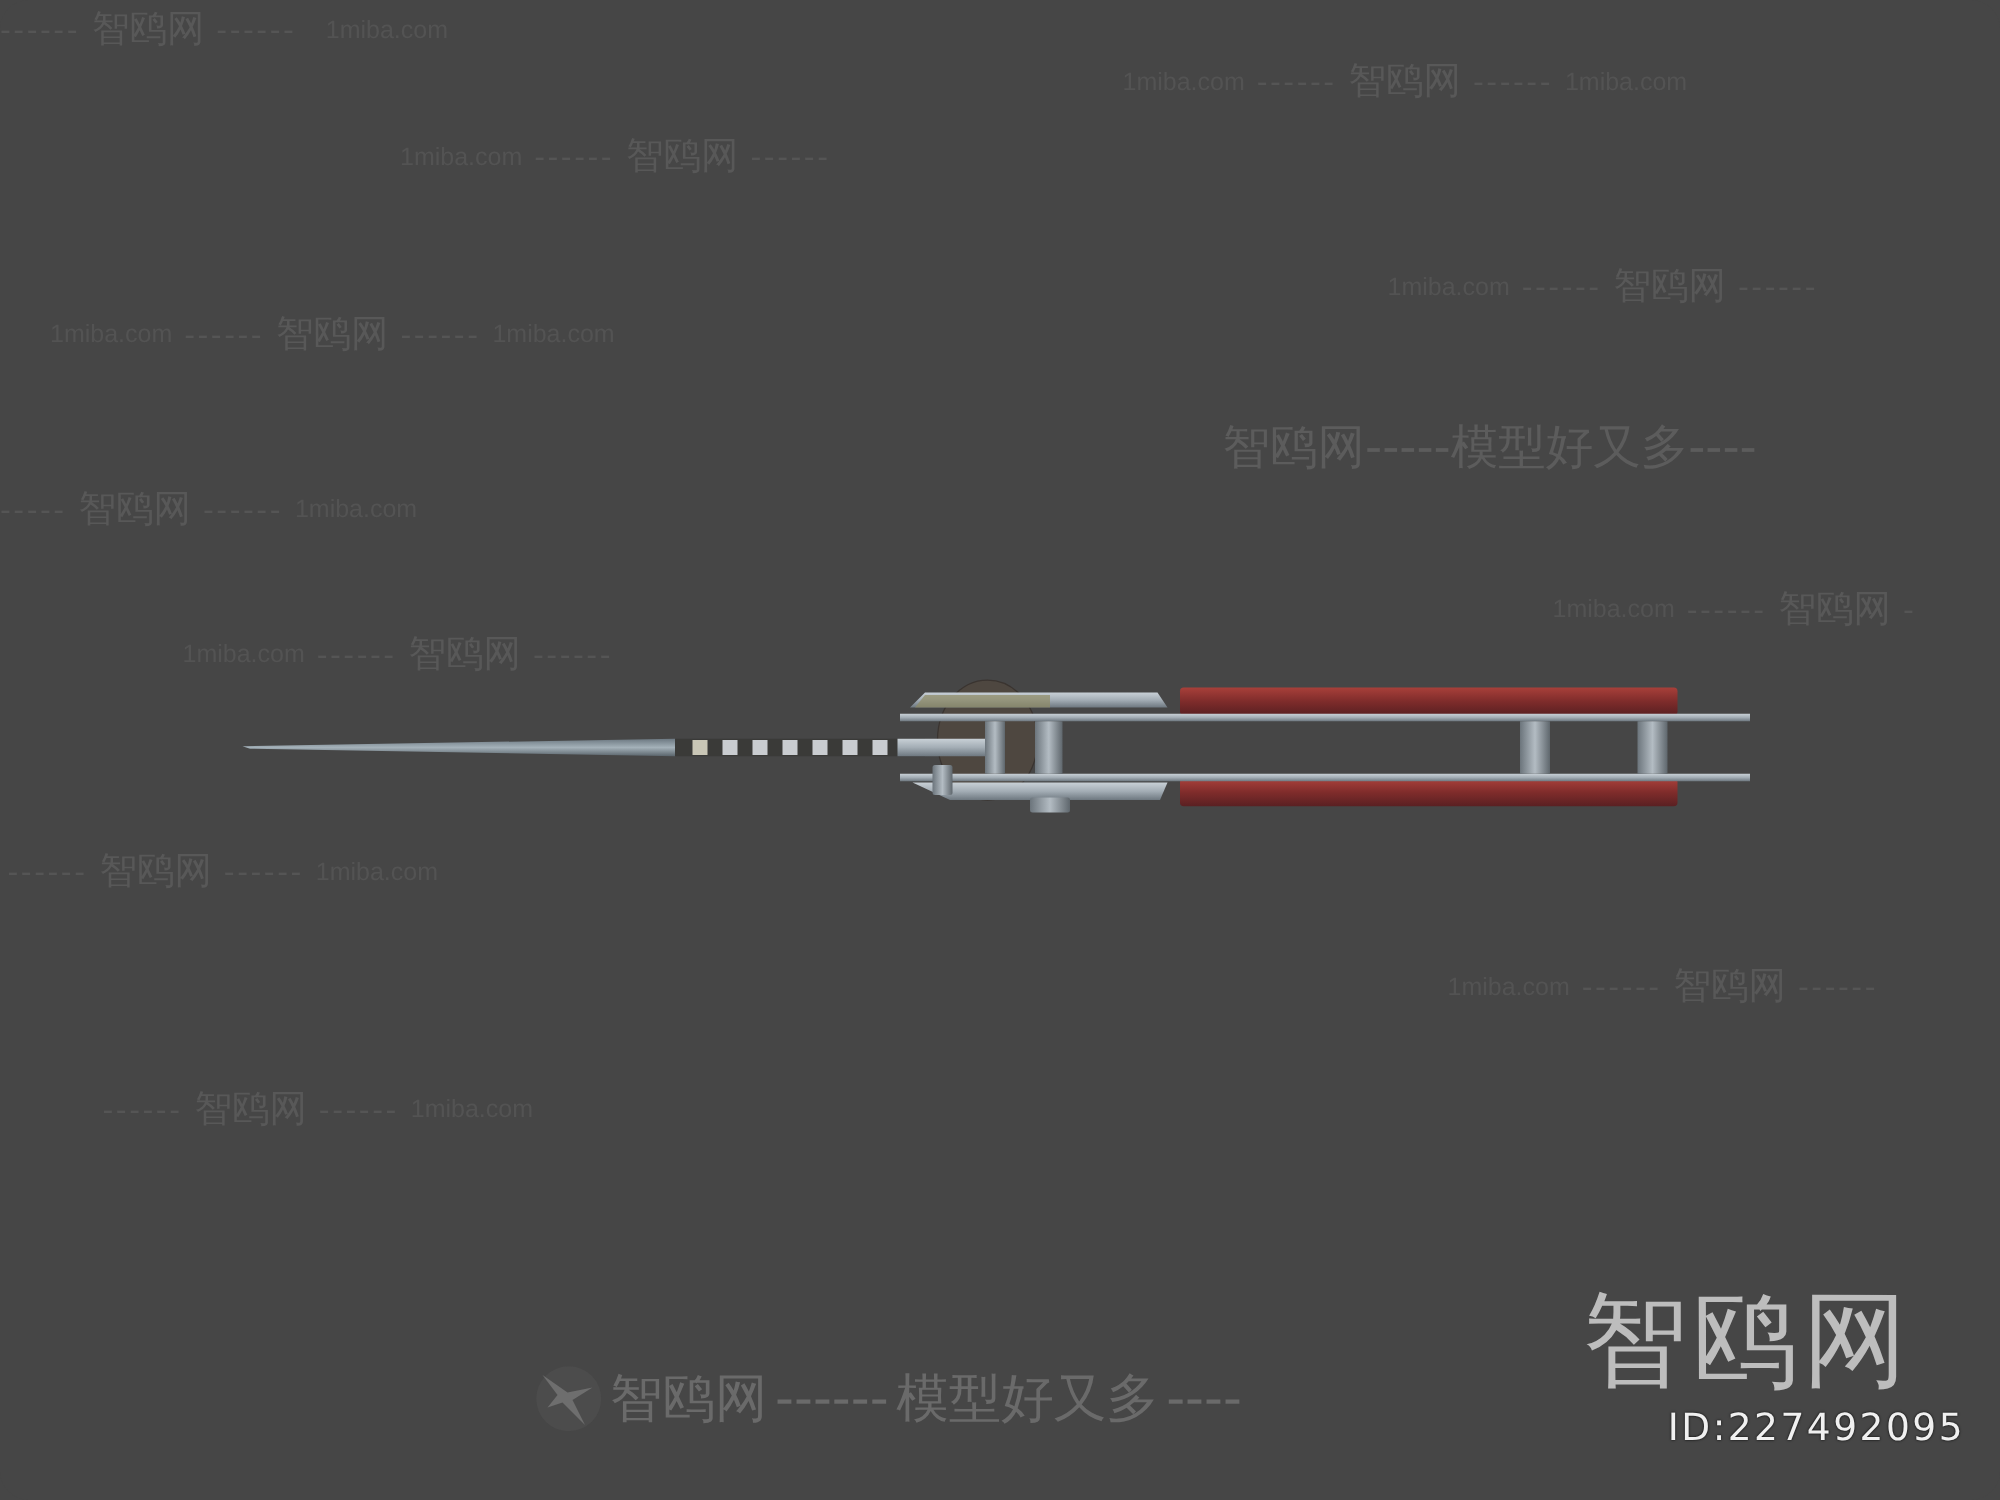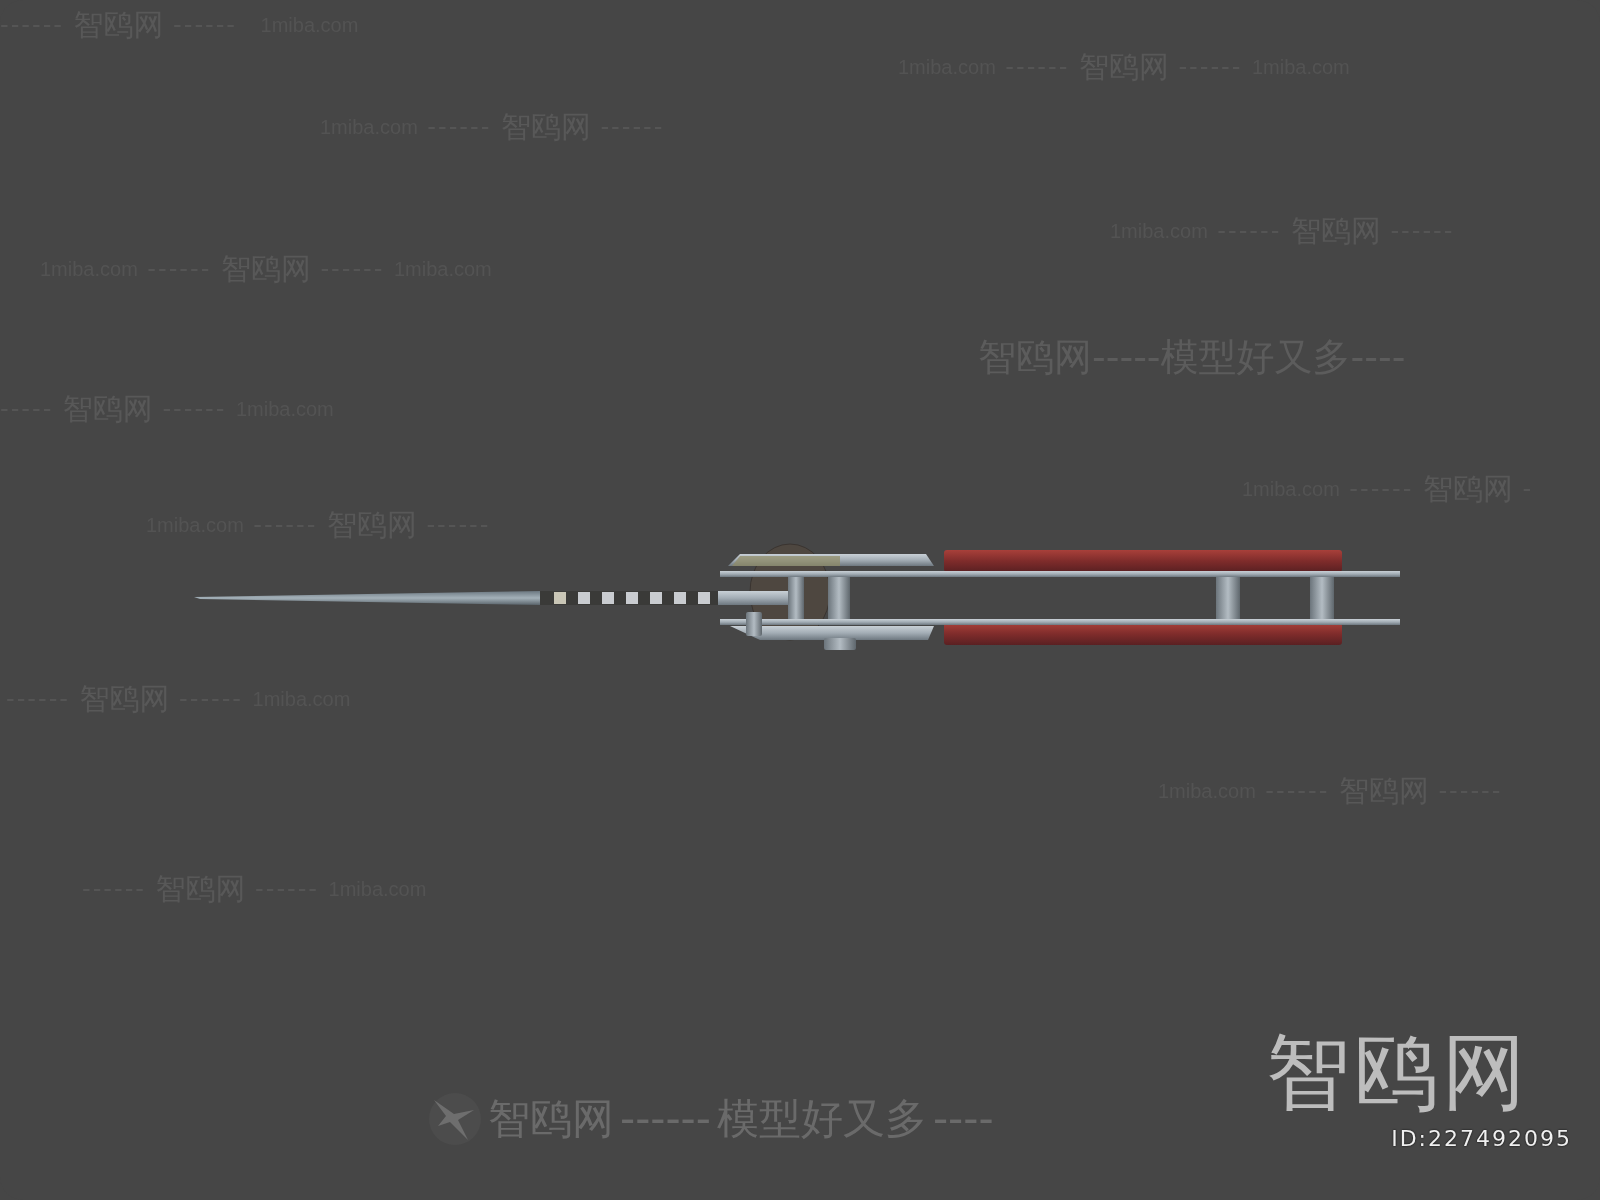--- a/index.html
+++ b/index.html
@@ -63,21 +63,21 @@
       font-size: 84px;
       line-height: 1;
       letter-spacing: 4px;
       font-family: "DejaVu Sans", sans-serif;
     }
     .brand-id {
       position: absolute;
       right: 28px;
       top: 1128px;
       color: #f0f0f0;
-      font-size: 22px;
+      font-size: 30px;
       line-height: 1;
       letter-spacing: 2px;
       font-family: "DejaVu Sans", sans-serif;
       text-shadow: 0 0 2px #000;
     }
     .footer-wm {
       position: absolute;
       left: 428px;
       top: 1092px;
       white-space: nowrap;

